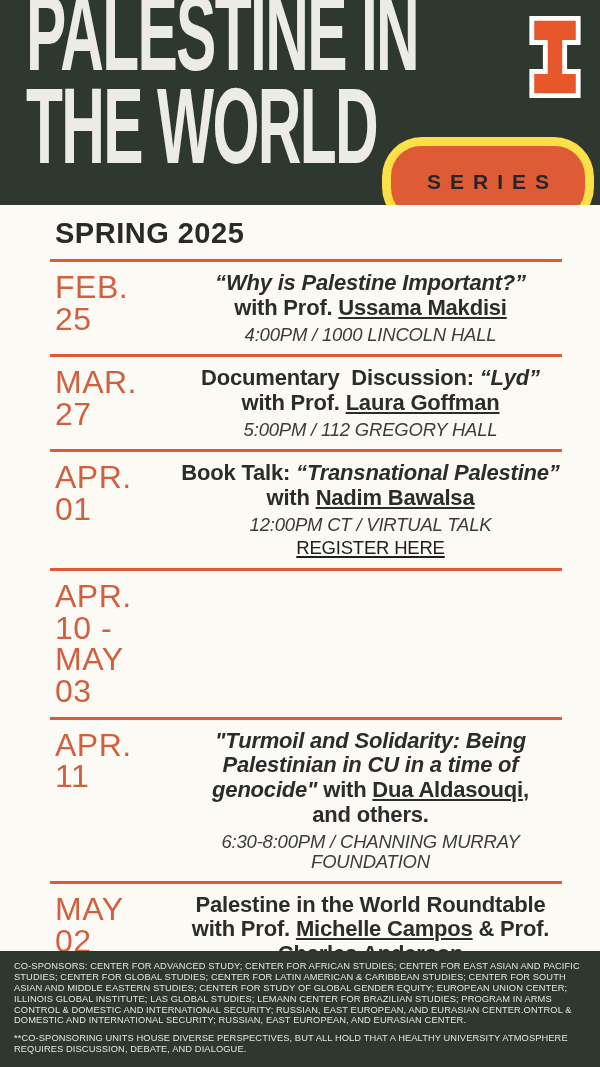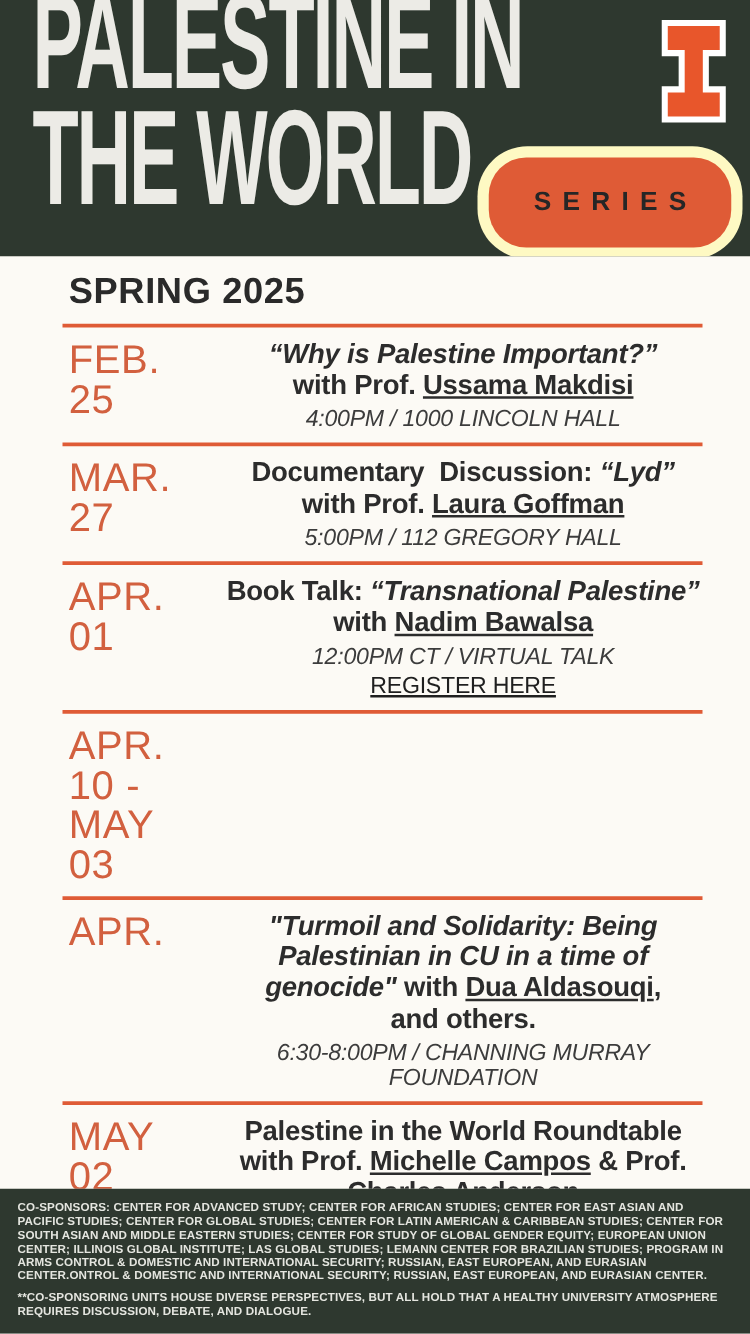--- a/index.html
+++ b/index.html
@@ -19,22 +19,22 @@
     background:var(--green); overflow:hidden;
   }
   .hdr-title{
     position:absolute; left:26px; top:-13px;
     font-weight:700; font-size:108px; line-height:0.86; letter-spacing:-3px;
     color:var(--cream); white-space:nowrap;
     transform:scaleX(0.56); transform-origin:left top;
   }
   .blocki{ position:absolute; top:13px; right:16px; width:58px; height:88px; }
   .badge-outer{
-    position:absolute; right:6px; top:117px; width:212px; height:90px;
-    background:#fef9c3; border-radius:40px; padding:9px;
+    position:absolute; right:6px; top:137px; width:212px; height:90px;
+    background:#fde047; border-radius:40px; padding:9px;
   }
   .badge-inner{
     width:100%; height:100%; background:var(--orange); border-radius:30px;
     display:flex; align-items:center; justify-content:center;
     color:var(--badge-text); font-weight:700; font-size:21px;
     letter-spacing:9px; padding-left:9px;
   }
   
   main{ flex:1 1 auto; overflow:hidden; background:var(--paper); padding-top:10px; }
   .spring{
@@ -62,21 +62,21 @@
   }
   .register{
     display:inline-block; margin-top:2px; color:#1F1F1F;
     font-weight:400; font-size:18.5px; letter-spacing:-0.2px;
     text-decoration:underline; text-decoration-thickness:2px; text-underline-offset:2px;
     cursor:pointer;
   }
   
   footer{
     flex:none; background:var(--green); color:var(--footer-text);
-    padding:10px 14px 12px; font-weight:700; font-size:9.3px;
+    padding:10px 14px 12px; font-weight:400; font-size:9.3px;
     line-height:1.17; letter-spacing:0.1px;
   }
   footer p + p{ margin-top:7px; }
 </style>
 </head>
 <body>
 
 <header class="hdr">
   <div class="hdr-title">
     <div>PALESTINE IN</div>
@@ -136,20 +136,21 @@
           <div>APR.</div>
           <div>10 -</div>
           <div>MAY</div>
           <div>03</div>
         </div>
   </div>
 <div class="rule"></div>
   <div class="event">
     <div class="date-col">
           <div>APR.</div>
+          <div>11</div>
         </div>
     <div class="content">
       <div class="etitle"><span class="seg it">"Turmoil and Solidarity: Being Palestinian in CU in a time of genocide" </span><span class="seg">with </span><span class="seg ul">Dua Aldasouqi</span><span class="seg">,</span><br><span class="seg">and others.</span></div>
       <div class="metas">
             <div class="meta">6:30-8:00PM / CHANNING MURRAY FOUNDATION</div>
           </div>
     </div>
   </div>
 <div class="rule"></div>
   <div class="event">

